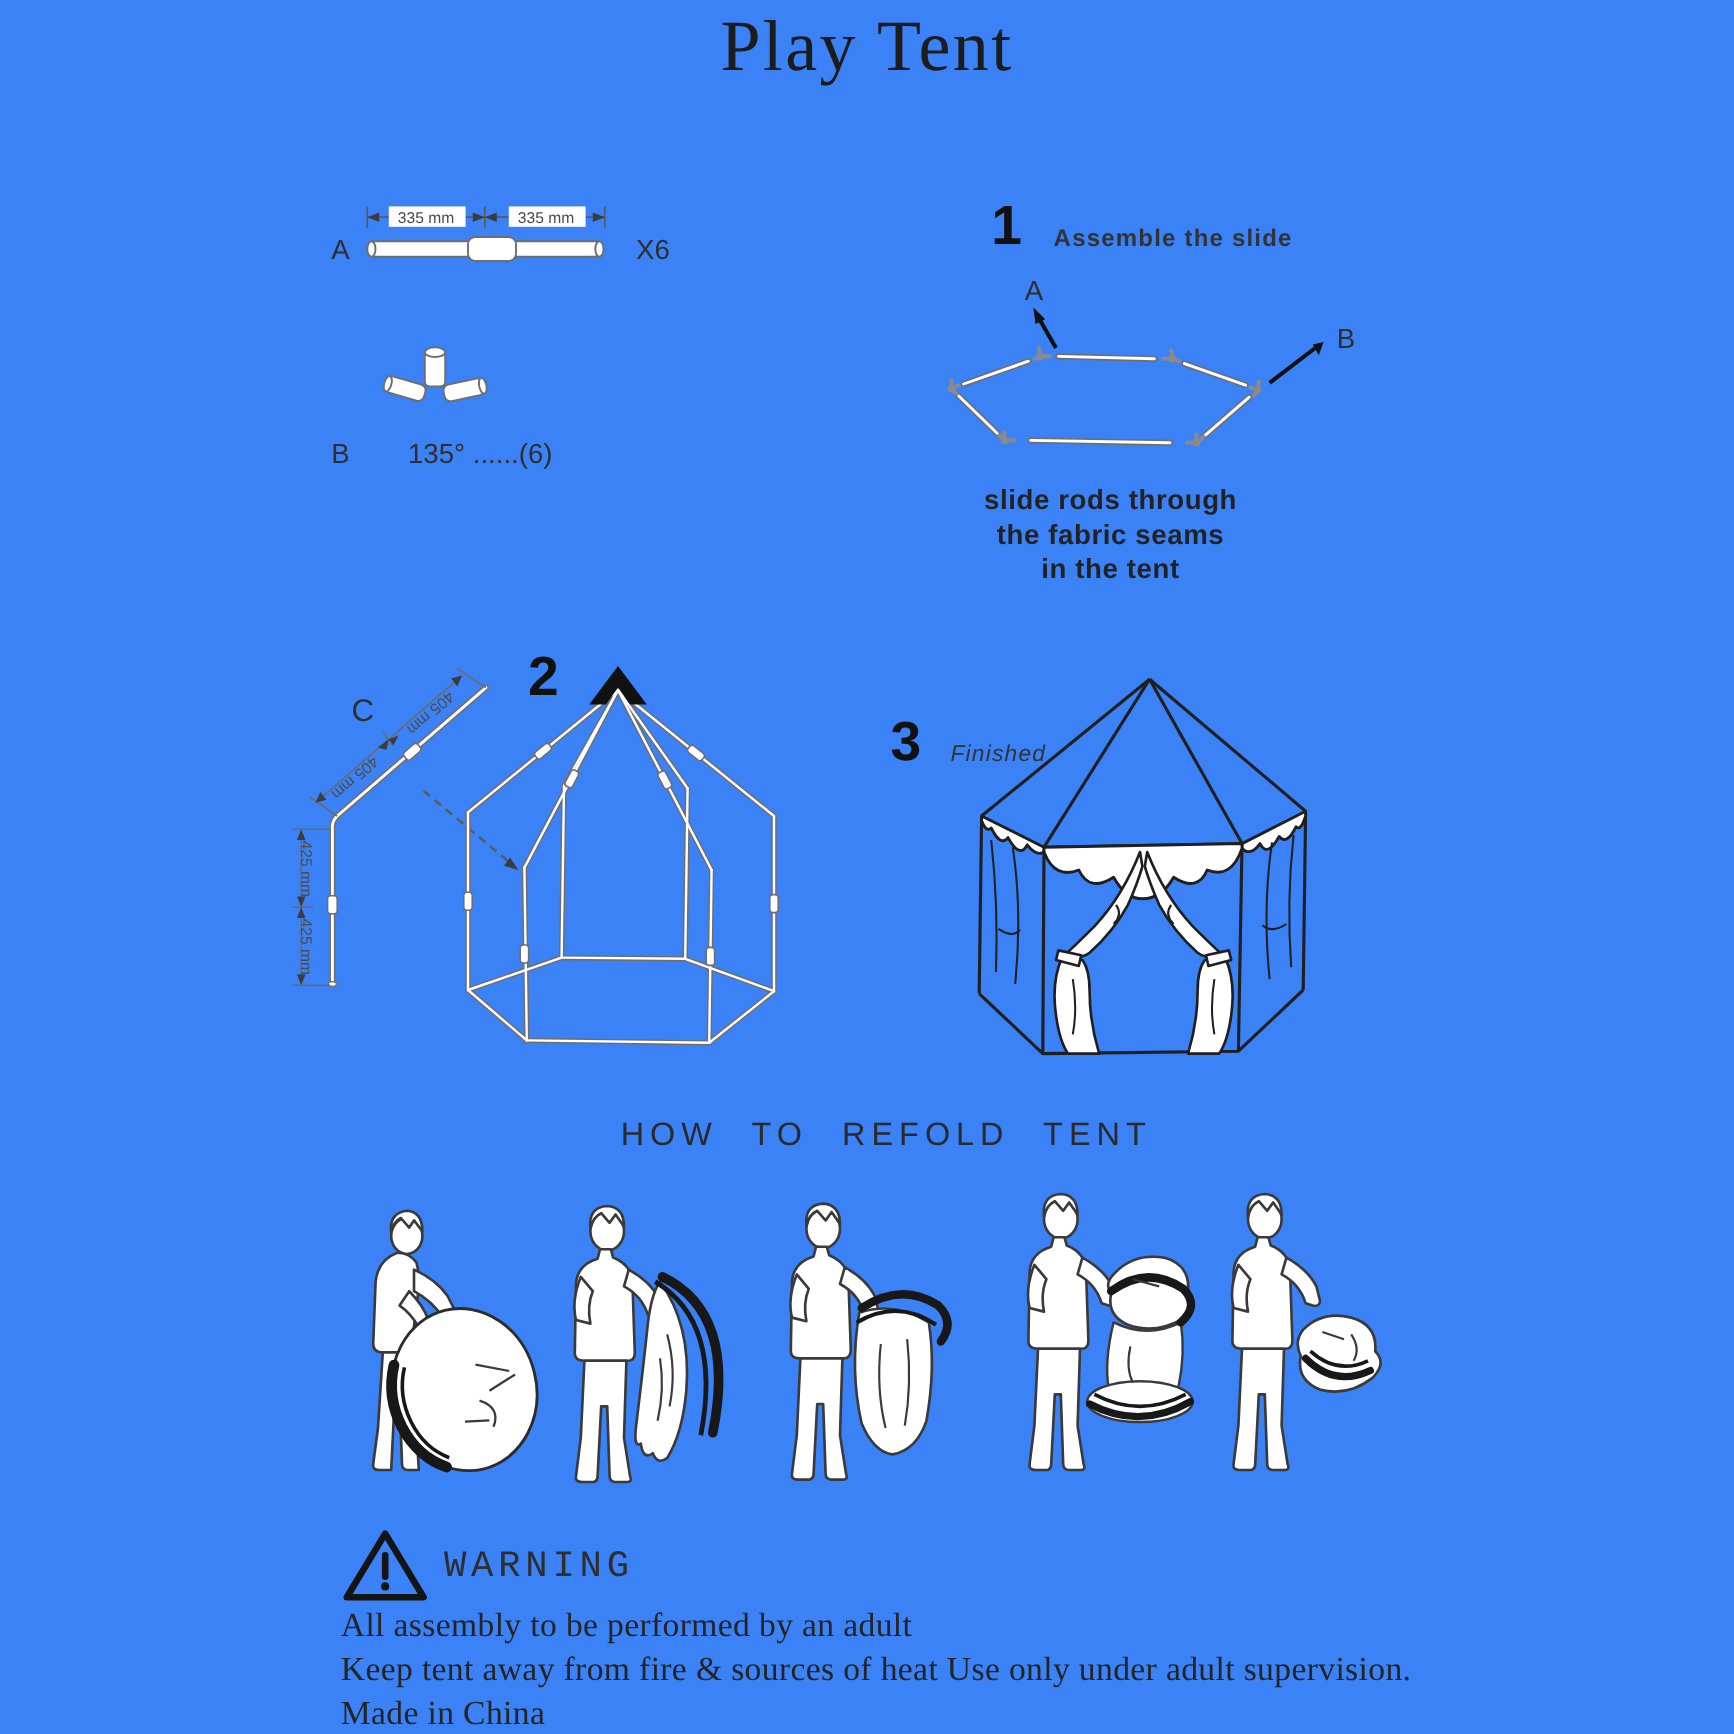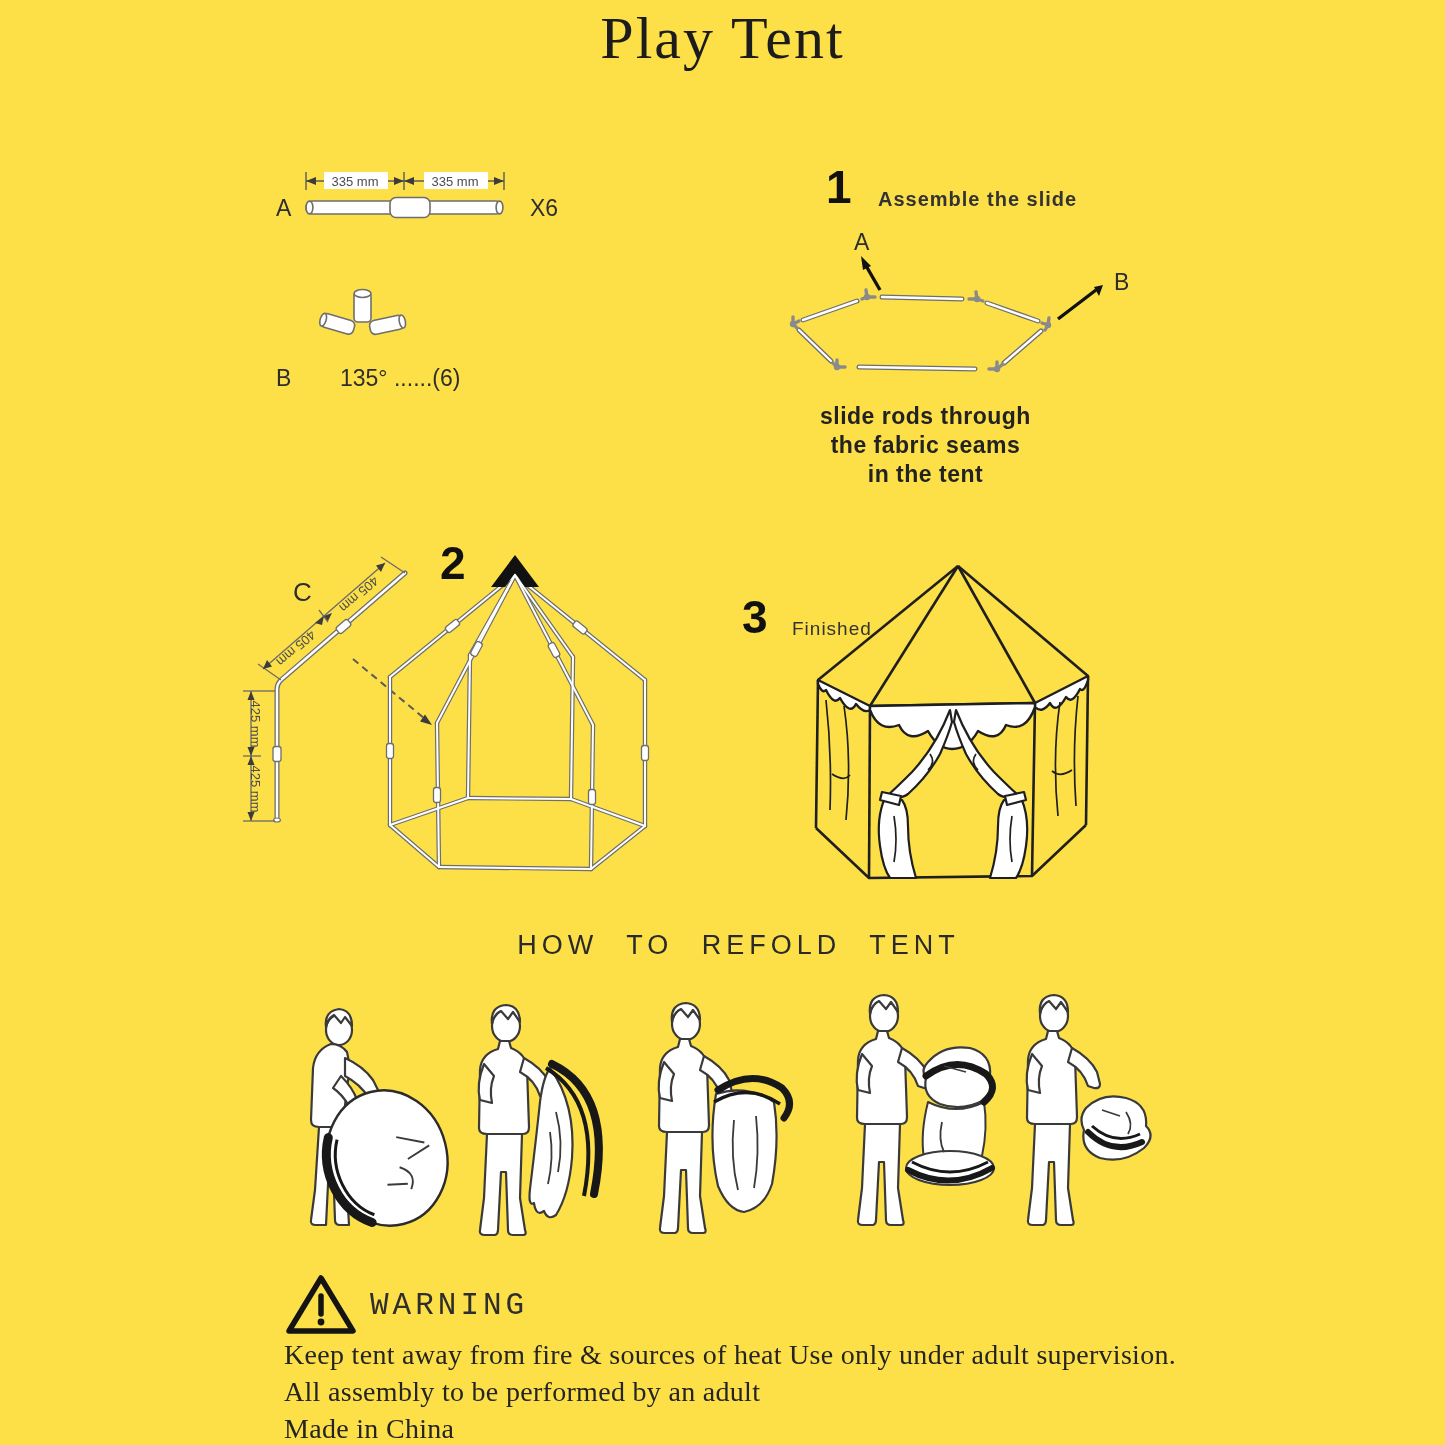--- a/index.html
+++ b/index.html
@@ -1,16 +1,16 @@
 <!DOCTYPE html>
 <html><head>
 <meta charset="utf-8">
 <style>
   html,body{margin:0;padding:0;background:#fff;}
-  .sheet{position:relative;width:1445px;height:1445px;background:#fde047;overflow:hidden;
+  .sheet{position:relative;width:1445px;height:1445px;background:#3b82f6;overflow:hidden;
          font-family:"Liberation Sans",sans-serif;color:#222;}
   .abs{position:absolute;}
   .doc-title{left:0;right:0;top:4px;text-align:center;
     font-family:"Liberation Serif",serif;font-size:60px;font-weight:500;letter-spacing:2px;color:#1c1c1c;}
   .doc-subtitle{left:0;right:0;top:78px;text-align:center;
     font-family:"Liberation Serif",serif;font-size:37px;font-weight:400;letter-spacing:1px;color:#1e1e1e;}
   .step-num{font-size:46px;font-weight:800;color:#111;font-family:"Liberation Sans",sans-serif;}
   .step-title{font-size:20px;letter-spacing:1px;color:#333;font-weight:bold;}
   .note{font-size:23px;font-weight:bold;color:#222;line-height:29px;letter-spacing:0.5px;}
   .refold-heading{left:0;right:0;top:930px;text-align:center;font-size:27px;color:#2a2a2a;
@@ -249,21 +249,21 @@
       <rect x="74.5" y="246.5" width="15" height="7" rx="2.5" transform="rotate(90 82 250)"></rect>
       <rect x="229.5" y="248.5" width="15" height="7" rx="2.5" transform="rotate(90 237 252)"></rect>
       <rect x="27.5" y="202.5" width="15" height="7" rx="2.5" transform="rotate(90 35 206)"></rect>
       <rect x="282.5" y="204.5" width="15" height="7" rx="2.5" transform="rotate(90 290 208)"></rect>
     </g>
 
     <polygon points="160,10 136,42 150,42 160,28 170,42 184,42" fill="#111"></polygon>
   </svg>
 
   <div class="abs step-num" style="left:742px;top:590px;">3</div>
-  <div class="abs" style="left:792px;top:618px;font-size:19px;letter-spacing:1px;color:#333;">Finished</div>
+  <div class="abs" style="left:792px;top:618px;font-size:19px;letter-spacing:1px;color:#333;font-style:italic;">Finished</div>
 
   <svg class="abs" style="left:790px;top:548px;" width="348" height="356" viewBox="0 0 348 356">
     <g stroke="#1f1f1f" stroke-width="2.6" fill="none" stroke-linejoin="round">
 
       <path d="M168,18 L28,132"></path>
         <path d="M168,18 L298,128"></path>
       <path d="M168,18 L80,158"></path>
         <path d="M168,18 L245,155"></path>
       <path d="M80,158 L245,155"></path>
 
@@ -388,18 +388,18 @@
   </svg>
 
   <svg class="abs" style="left:284px;top:1272px;" width="74" height="66" viewBox="0 0 74 66">
     <path d="M37,6 L69,59 L5,59 Z" fill="none" stroke="#141414" stroke-width="5.5" stroke-linejoin="round"></path>
     <line x1="37" y1="24" x2="37" y2="42" stroke="#141414" stroke-width="5.5" stroke-linecap="round"></line>
     <circle cx="37" cy="50" r="3.4" fill="#141414"></circle>
   </svg>
   <div class="abs warn-title" style="left:370px;top:1288px;">WARNING</div>
 
   <div class="abs warn-text" style="left:284px;top:1336px;width:1140px;">
+    <div>All assembly to be performed by an adult</div>
     <div>Keep tent away from fire &amp; sources of heat Use only under adult supervision.</div>
-    <div>All assembly to be performed by an adult</div>
     <div>Made in China</div>
   </div>
 
 </div>
 
 </body></html>

